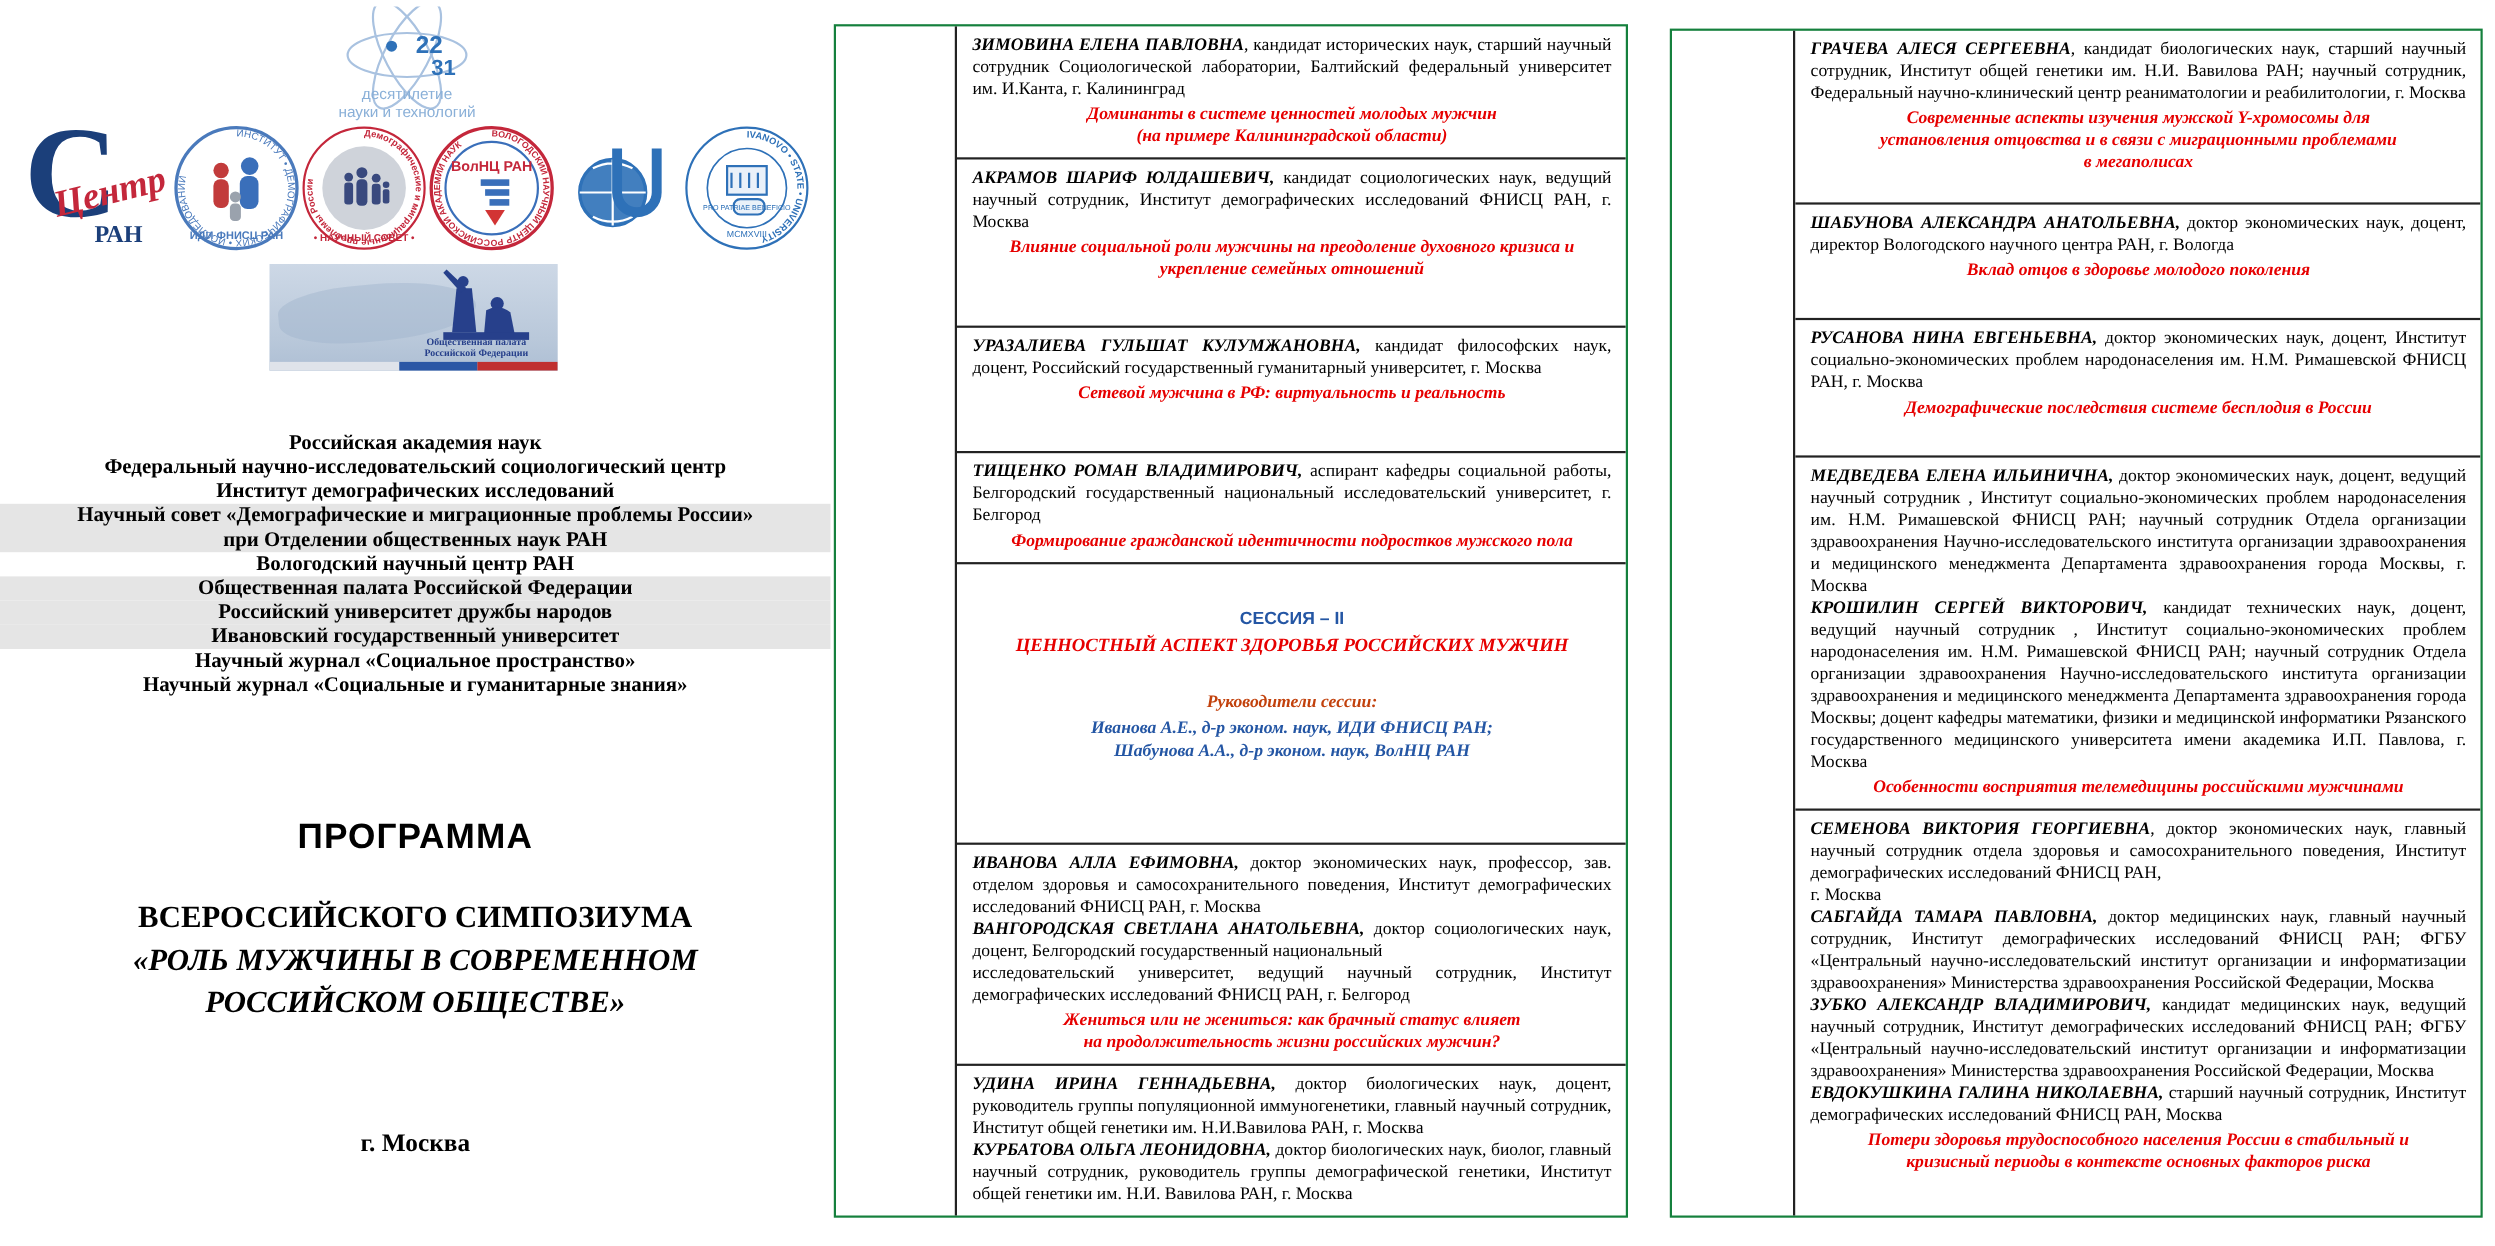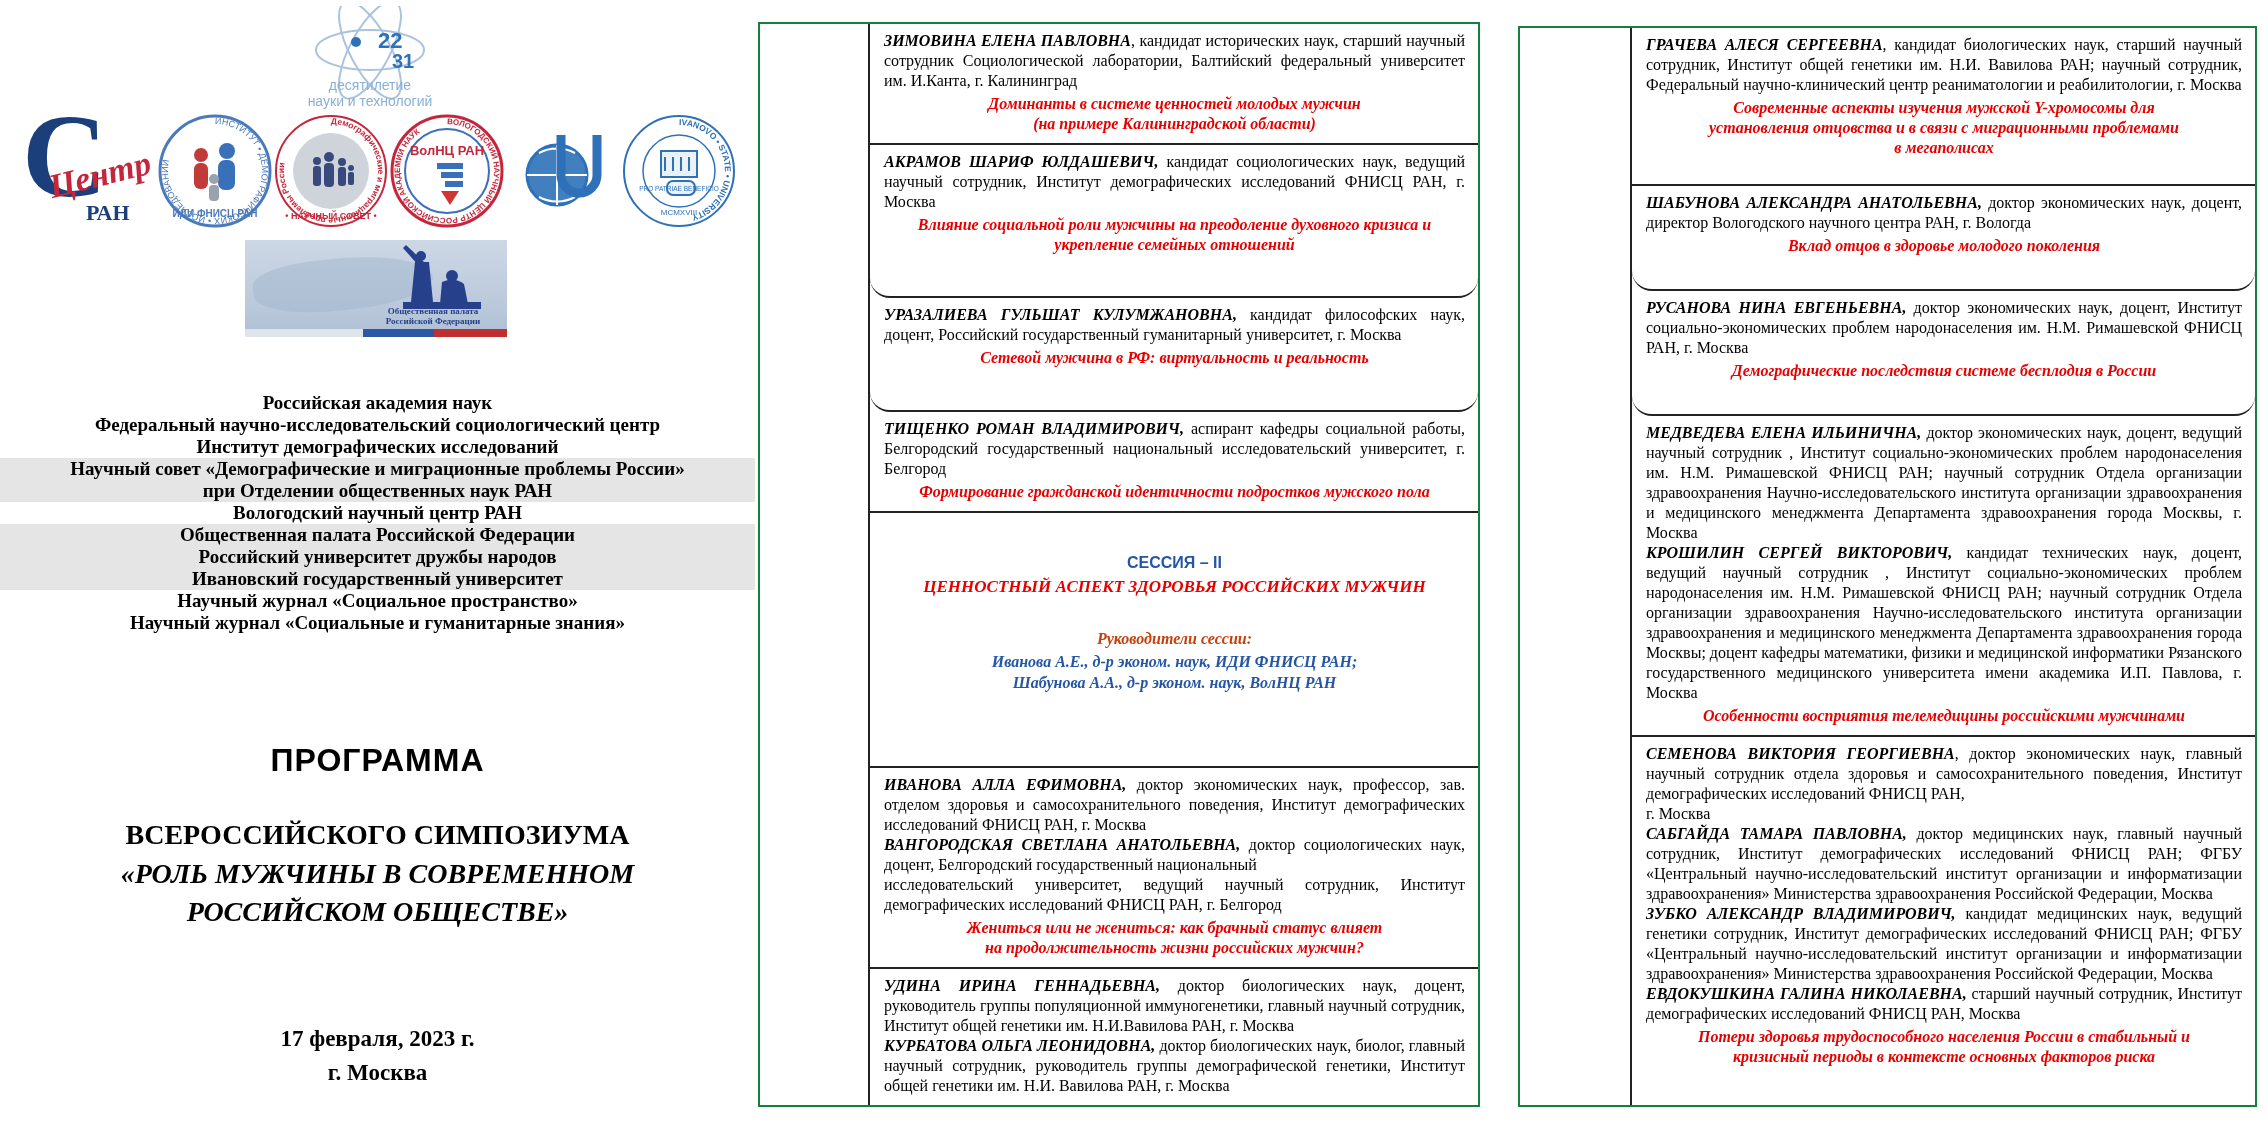--- a/index.html
+++ b/index.html
@@ -46,21 +46,21 @@
   
   .ptable{position:absolute;background:#fff;border:2px solid #15803d;display:flex;box-sizing:border-box;}
   .ptable.mid{left:758px;top:22px;width:722px;height:1085px;}
   .ptable.right{left:1518px;top:26px;width:739px;height:1081px;}
   .timecol{flex:0 0 auto;border-right:2px solid #222;}
   .ptable.mid .timecol{width:108px;}
   .ptable.right .timecol{width:110px;}
   .rows{flex:1 1 auto;display:flex;flex-direction:column;overflow:hidden;}
   .prow{flex:0 1 auto;padding:7px 13px 9px 14px;border-bottom:2px solid #222;overflow:hidden;}
   .prow:last-child{border-bottom:none;}
-  .prow.g1{flex-grow:1;border-radius:20px;}
+  .prow.g1{flex-grow:1;}
   .prow.g2{flex-grow:2;}
   .prow.g07{flex-grow:0.7;}
   .prow.g12{flex-grow:1.2;}
 
   .entry{margin:0;font-size:16px;line-height:20px;text-align:justify;white-space:pre-line;}
   .sname{font-weight:bold;font-style:italic;}
   .topic{margin:3px 6px 0 6px;color:#e60000;font-weight:bold;font-style:italic;
          font-size:16px;line-height:20px;text-align:center;white-space:pre-line;}
 
   .sess{text-align:center;}
@@ -226,21 +226,20 @@
     <div class="inst-line">Научный журнал «Социальные и гуманитарные знания»</div>
   </div>
 
   <div class="title-block">
     <div class="t-program">ПРОГРАММА</div>
     <div class="t-line1">ВСЕРОССИЙСКОГО СИМПОЗИУМА</div>
     <div class="t-line2">«РОЛЬ МУЖЧИНЫ В СОВРЕМЕННОМ</div>
     <div class="t-line3">РОССИЙСКОМ ОБЩЕСТВЕ»</div>
   </div>
   <div class="date-block">
-    <div>17 февраля, 2023 г.</div>
     <div>г. Москва</div>
   </div>
 </div>
 
 <div class="ptable mid">
   <div class="timecol"></div>
   <div class="rows">
     <div class="prow">
       <p class="entry"><span class="sname">ЗИМОВИНА ЕЛЕНА ПАВЛОВНА</span><span>, кандидат исторических наук, старший научный сотрудник Социологической лаборатории, Балтийский федеральный университет им. И.Канта, г. Калининград</span></p>
       <p class="topic">Доминанты в системе ценностей молодых мужчин
@@ -299,19 +298,19 @@
     </div>
     <div class="prow">
       <p class="entry"><span class="sname">МЕДВЕДЕВА ЕЛЕНА ИЛЬИНИЧНА,</span><span> доктор экономических наук, доцент, ведущий научный сотрудник ,  Институт социально-экономических проблем народонаселения им. Н.М. Римашевской ФНИСЦ РАН;  научный сотрудник Отдела организации здравоохранения Научно-исследовательского института организации здравоохранения и медицинского менеджмента Департамента здравоохранения города Москвы, г. Москва</span></p>
       <p class="entry"><span class="sname">КРОШИЛИН СЕРГЕЙ ВИКТОРОВИЧ,</span><span> кандидат технических наук, доцент, ведущий научный сотрудник , Институт социально-экономических проблем народонаселения им. Н.М. Римашевской ФНИСЦ РАН; научный сотрудник Отдела организации здравоохранения Научно-исследовательского института организации здравоохранения и медицинского менеджмента Департамента здравоохранения города Москвы; доцент кафедры математики, физики и медицинской информатики Рязанского государственного медицинского университета имени академика И.П. Павлова, г. Москва</span></p>
       <p class="topic">Особенности восприятия телемедицины российскими мужчинами</p>
     </div>
     <div class="prow g12">
       <p class="entry"><span class="sname">СЕМЕНОВА ВИКТОРИЯ ГЕОРГИЕВНА</span><span>, доктор экономических наук, главный научный сотрудник отдела здоровья и самосохранительного поведения, Институт демографических исследований ФНИСЦ РАН,
 г. Москва</span></p>
       <p class="entry"><span class="sname">САБГАЙДА ТАМАРА ПАВЛОВНА,</span><span> доктор медицинских наук, главный научный сотрудник, Институт демографических исследований ФНИСЦ РАН; ФГБУ «Центральный научно-исследовательский институт организации и информатизации здравоохранения» Министерства здравоохранения Российской Федерации, Москва</span></p>
-      <p class="entry"><span class="sname">ЗУБКО АЛЕКСАНДР ВЛАДИМИРОВИЧ,</span><span> кандидат медицинских наук, ведущий генетики сотрудник, Институт демографических исследований ФНИСЦ РАН; ФГБУ «Центральный научно-исследовательский институт организации и информатизации здравоохранения» Министерства здравоохранения Российской Федерации, Москва</span></p>
+      <p class="entry"><span class="sname">ЗУБКО АЛЕКСАНДР ВЛАДИМИРОВИЧ,</span><span> кандидат медицинских наук, ведущий научный сотрудник, Институт демографических исследований ФНИСЦ РАН; ФГБУ «Центральный научно-исследовательский институт организации и информатизации здравоохранения» Министерства здравоохранения Российской Федерации, Москва</span></p>
       <p class="entry"><span class="sname">ЕВДОКУШКИНА ГАЛИНА НИКОЛАЕВНА,</span><span> старший научный сотрудник, Институт демографических исследований ФНИСЦ РАН, Москва</span></p>
       <p class="topic">Потери здоровья трудоспособного населения России в стабильный и
 кризисный периоды в контексте основных факторов риска</p>
     </div>
   </div>
 </div>
 
 </body></html>

